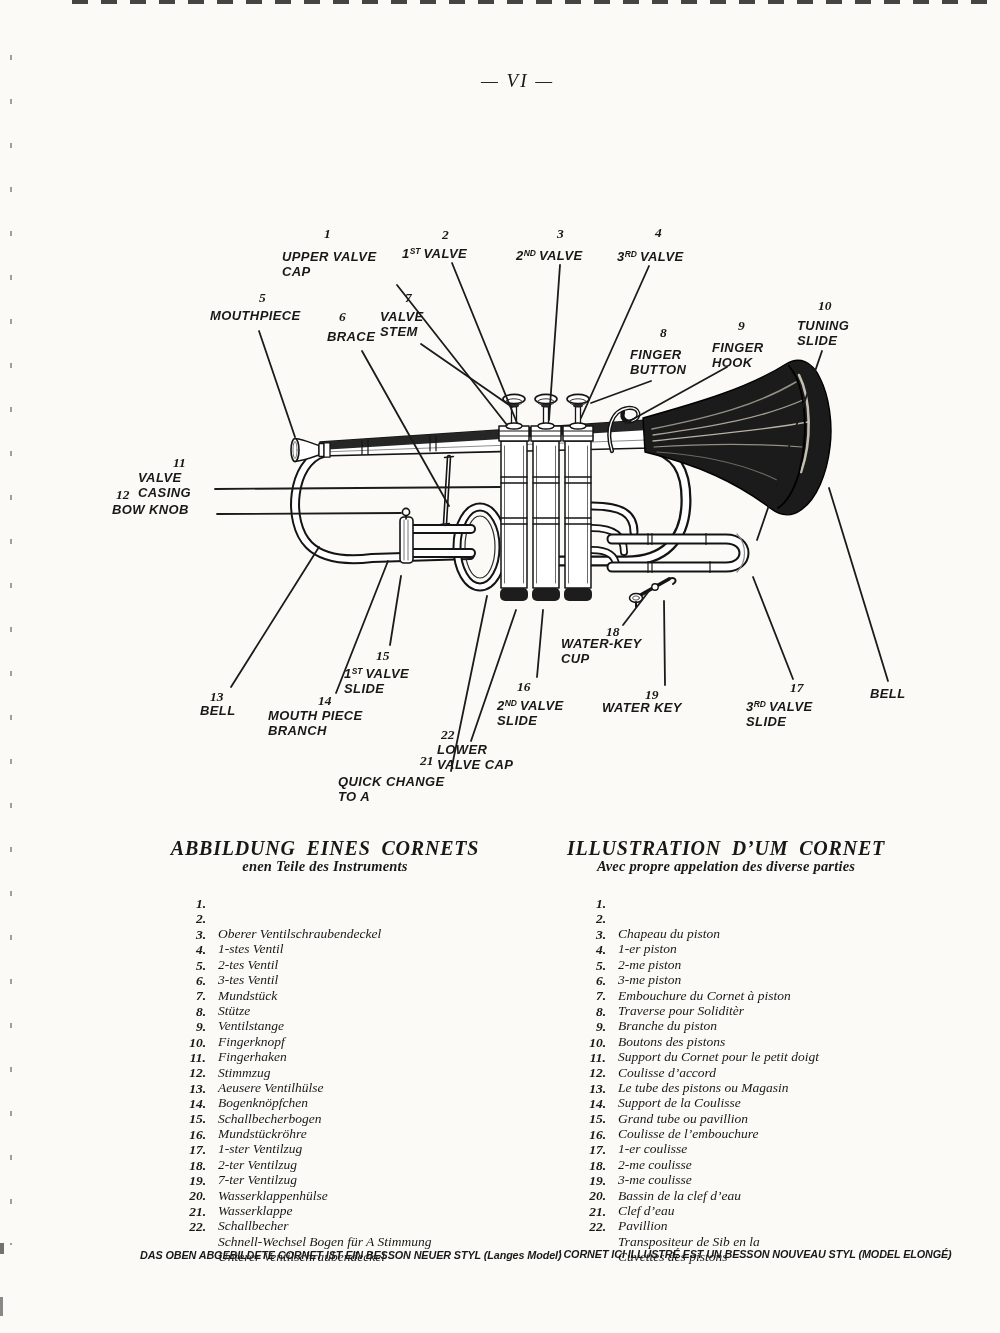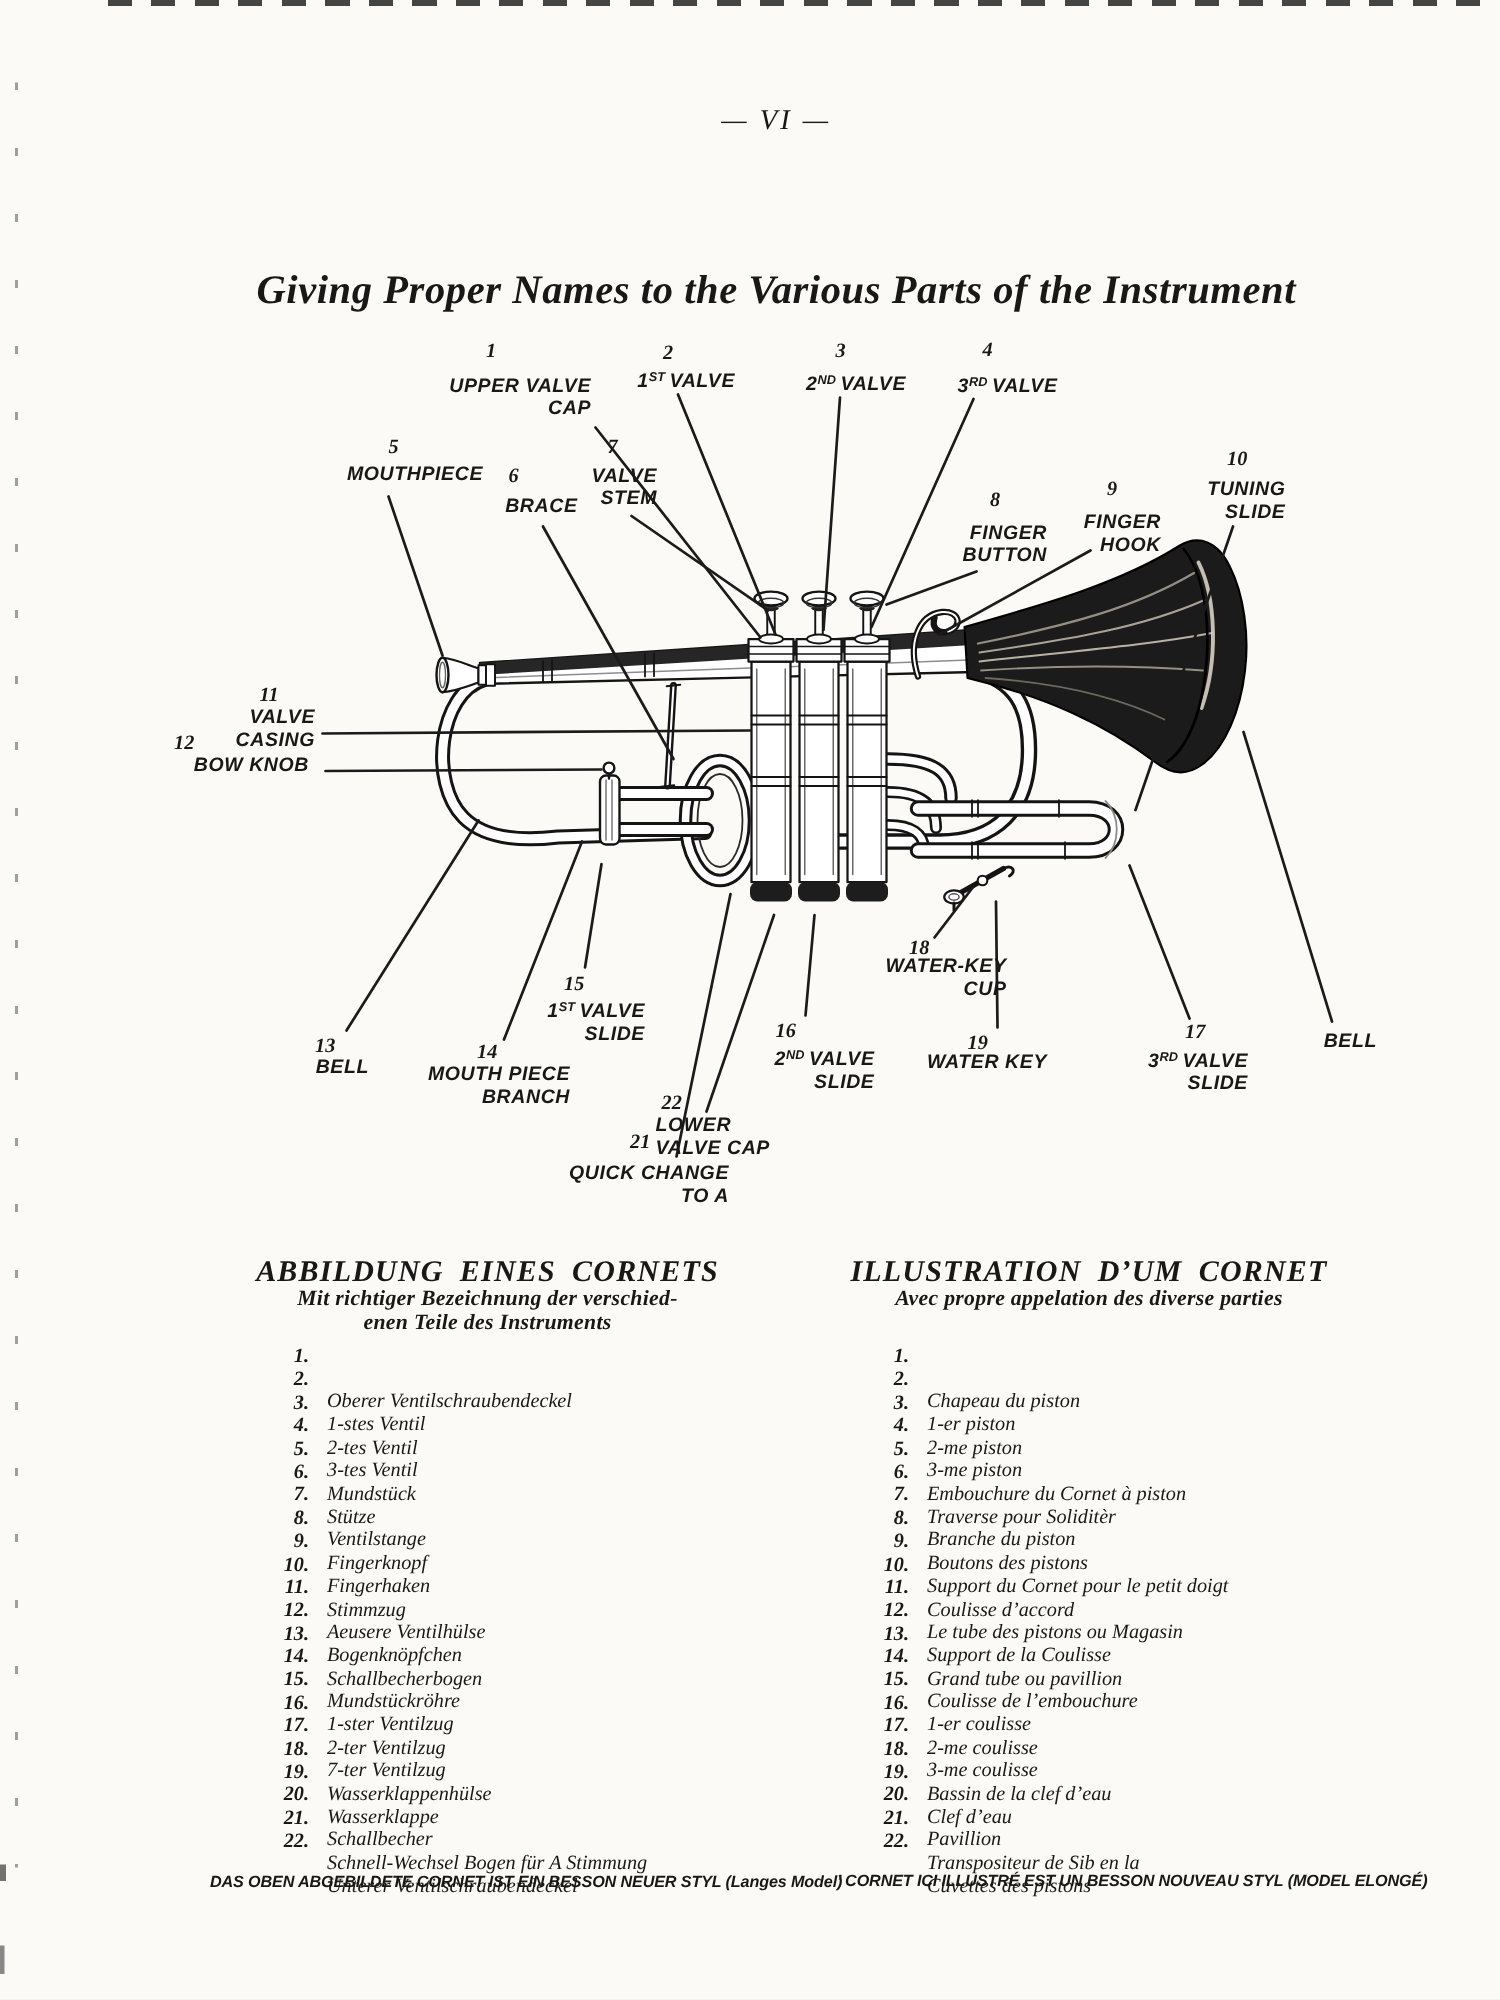--- a/index.html
+++ b/index.html
@@ -21,21 +21,21 @@
   .ctr{position:absolute; left:35px; width:965px; text-align:center;}
   .page-num{top:70px; font-size:19px; letter-spacing:2px;}
   .title{top:100px; font-family:"DejaVu Serif", serif; font-weight:bold; font-size:52px;
     letter-spacing:3px; word-spacing:22px;}
   .subtitle{top:178px; font-weight:bold; font-size:27px; letter-spacing:.4px;}
   .caption{top:809px; font-size:15.5px; word-spacing:2px;}
 
   
   .co-num{position:absolute; font-size:13.5px; font-weight:bold; font-family:"Liberation Serif", serif;}
   .co{position:absolute; font-family:"Liberation Sans", sans-serif; font-weight:bold;
-    font-size:13px; letter-spacing:.4px; line-height:15px; text-align:right;}
+    font-size:13px; letter-spacing:.4px; line-height:15px; text-align:left;}
   .co sup{font-size:8.5px; vertical-align:4px; letter-spacing:0;}
   .co .post{margin-left:3px;}
 
   
   .col-head{position:absolute; text-align:center;}
   .col-head .h{font-size:20px; font-weight:bold; letter-spacing:.8px; word-spacing:5px; line-height:22px;}
   .col-head .s{font-size:14.5px; font-weight:bold; line-height:15.5px; letter-spacing:.2px;}
   .plist{position:absolute; font-size:13.5px;}
   .li{display:flex; line-height:15.4px; height:15.4px;}
   .li-n{width:56px; text-align:right; padding-right:12px; font-weight:bold;}
@@ -48,21 +48,20 @@
 <body>
 
 <div class="page">
 
   <div class="art-top"></div>
   <div class="art-left"></div>
   <div class="art-bl1"></div>
   <div class="art-bl2"></div>
 
   <div class="ctr page-num">— VI —</div>
-  <div class="ctr subtitle">Giving Proper Names to the Various Parts of the Instrument</div>
 
   <svg width="1000" height="1333" viewBox="0 0 1000 1333">
     <g fill="none" stroke-linecap="round" stroke-linejoin="round">
 
       <g>
         <path d="M320,442 L648,420 L650,448 L320,456 Z" fill="#ffffff" stroke="#141414" stroke-width="1.6"></path>
         <path d="M320,442 L648,420 L648,430 L320,450 Z" fill="#262626"></path>
         <path d="M322,452 L646,440" stroke="#8d8d8d" stroke-width="1"></path>
         <path d="M362,440.5 V454.5 M368,440.2 V454.2 M430,436 V451 M436,435.8 V450.8" stroke="#141414" stroke-width="1.2"></path>
       </g>
@@ -316,21 +315,20 @@
       <div>TO A</div>
   </div>
   <div class="co" style="left:437px;top:742px;width:96px;text-align:left">
     <div>LOWER</div>
       <div>VALVE CAP</div>
   </div>
 
 
   <div class="col-head" style="left:145px;top:837px;width:360px">
     <div class="h">ABBILDUNG EINES CORNETS</div>
-    <div class="s">Mit richtiger Bezeichnung der verschied-</div>
     <div class="s">enen Teile des Instruments</div>
   </div>
   <div class="plist" id="german-list" style="left:150px;top:896px;width:350px">
       <div class="li">
         <span class="li-n">1.</span>
         <span class="li-t">Oberer Ventilschraubendeckel</span>
       </div>
       <div class="li">
         <span class="li-n">2.</span>
         <span class="li-t">1-stes Ventil</span>

